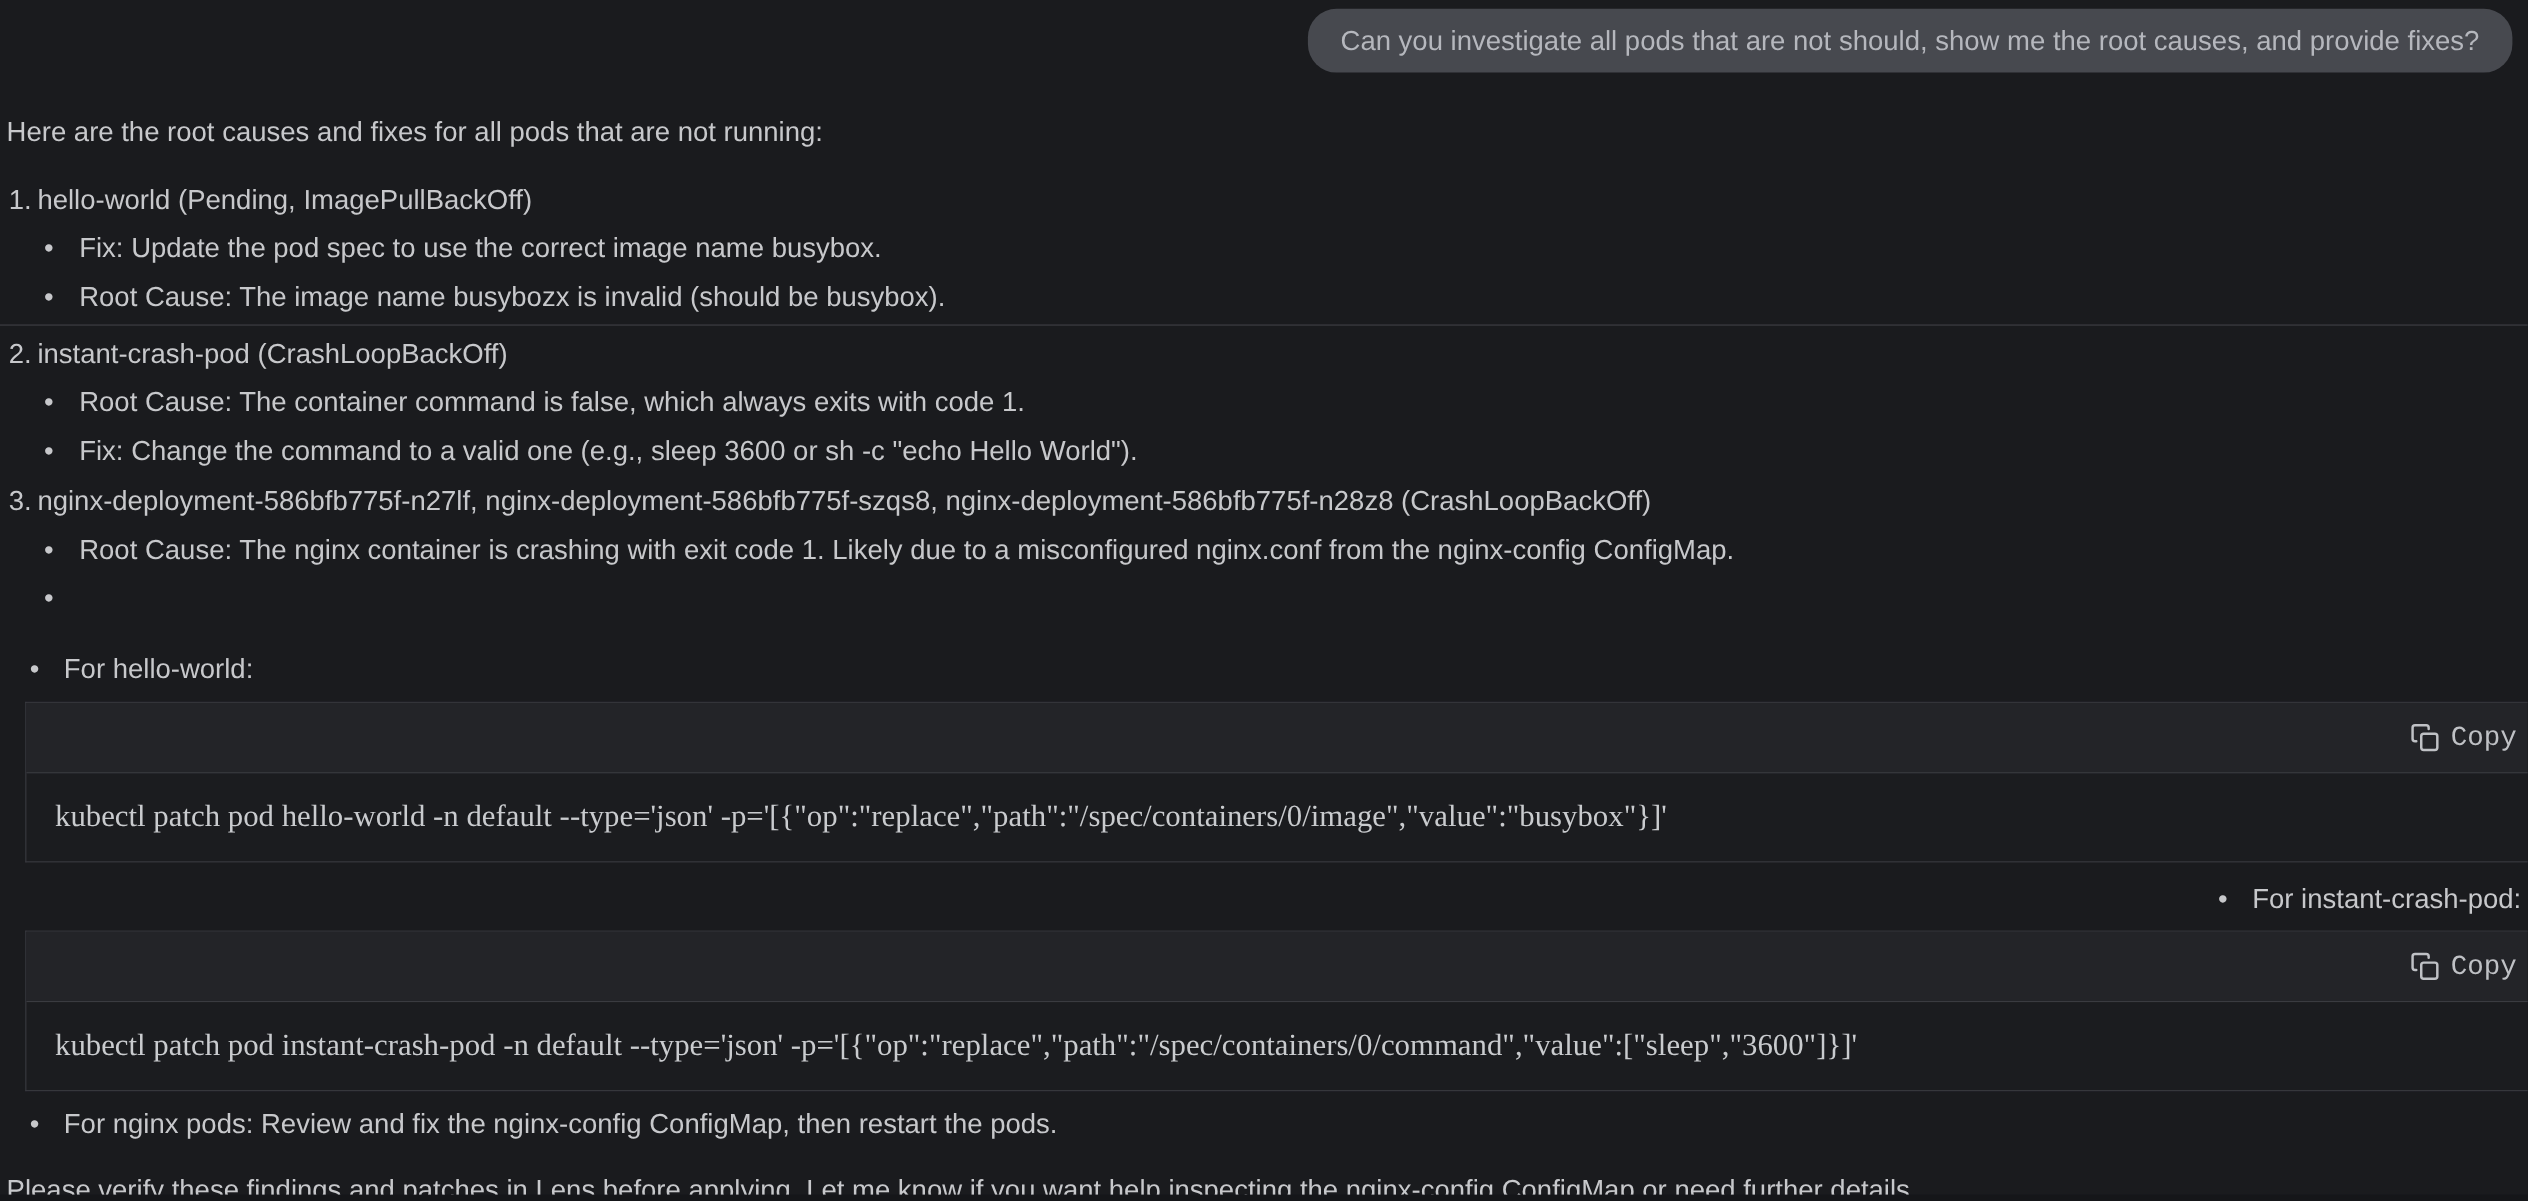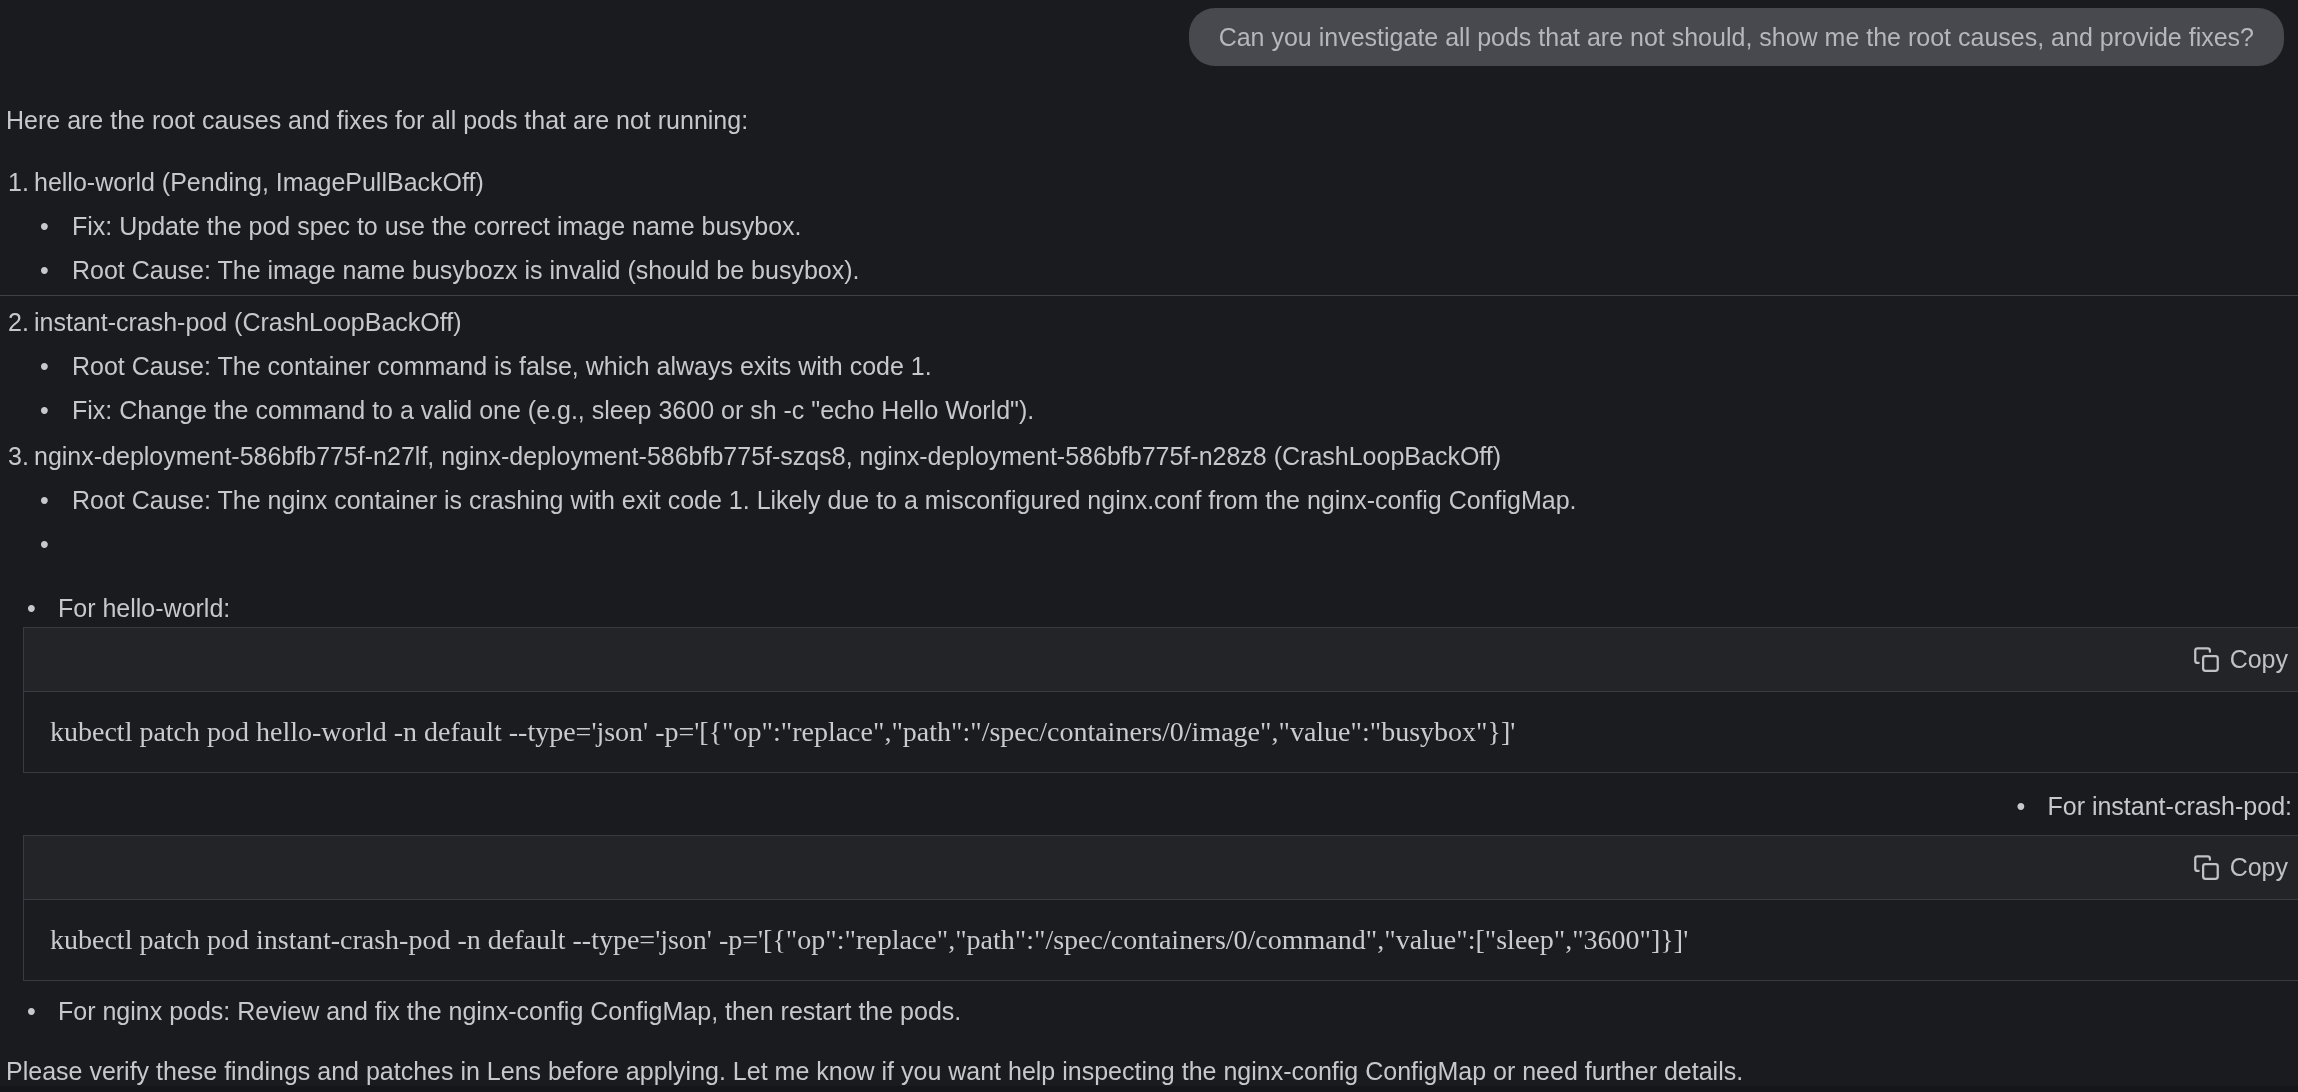--- a/index.html
+++ b/index.html
@@ -39,42 +39,42 @@
 
   .divider {
     height: 1px; background: var(--divider, #404146);
     margin: 9px -6px 10px -6px;
   }
 
   .patch-heading { margin-top: 20px; }
 
   .top-bullet { display: flex; line-height: 32px; padding-left: 21px; }
   .top-bullet .dot { width: 31px; }
-  .tb-0 { margin-top: 32px; margin-bottom: 3px; }
+  .tb-0 { margin-top: 32px; margin-bottom: 14px; }
   .tb-1 { margin-top: 17px; margin-bottom: 13px; justify-content: flex-end; }
   .tb-2 { margin-top: 14px; }
 
   .code-block {
     margin-left: 17px; margin-right: -6px;
     border: 1px solid var(--code-border, #3a3b40);
     border-right: none;
     background: var(--code-bg, #1b1c1f);
   }
   .code-header {
     height: 64px;
     background: var(--code-header-bg, #232428);
     border-bottom: 1px solid var(--code-border, #3a3b40);
     display: flex; align-items: center; justify-content: flex-end;
     padding-right: 10px;
   }
   .copy-btn {
     display: flex; align-items: center; gap: 10px;
     background: transparent; border: none; cursor: pointer;
     color: var(--copy-color, #bfc1c5);
-    font-family: Liberation Sans, sans-serif;
+    font-family: Liberation Mono, monospace;
     font-size: 25px;
   }
   .copy-btn svg { display: block; }
   .code-line {
     font-family: Liberation Serif, serif;
     font-size: 28px;
     color: var(--code-text, #c9cbce);
     padding: 24px 0 24px 26px;
     white-space: pre;
     overflow: hidden;

